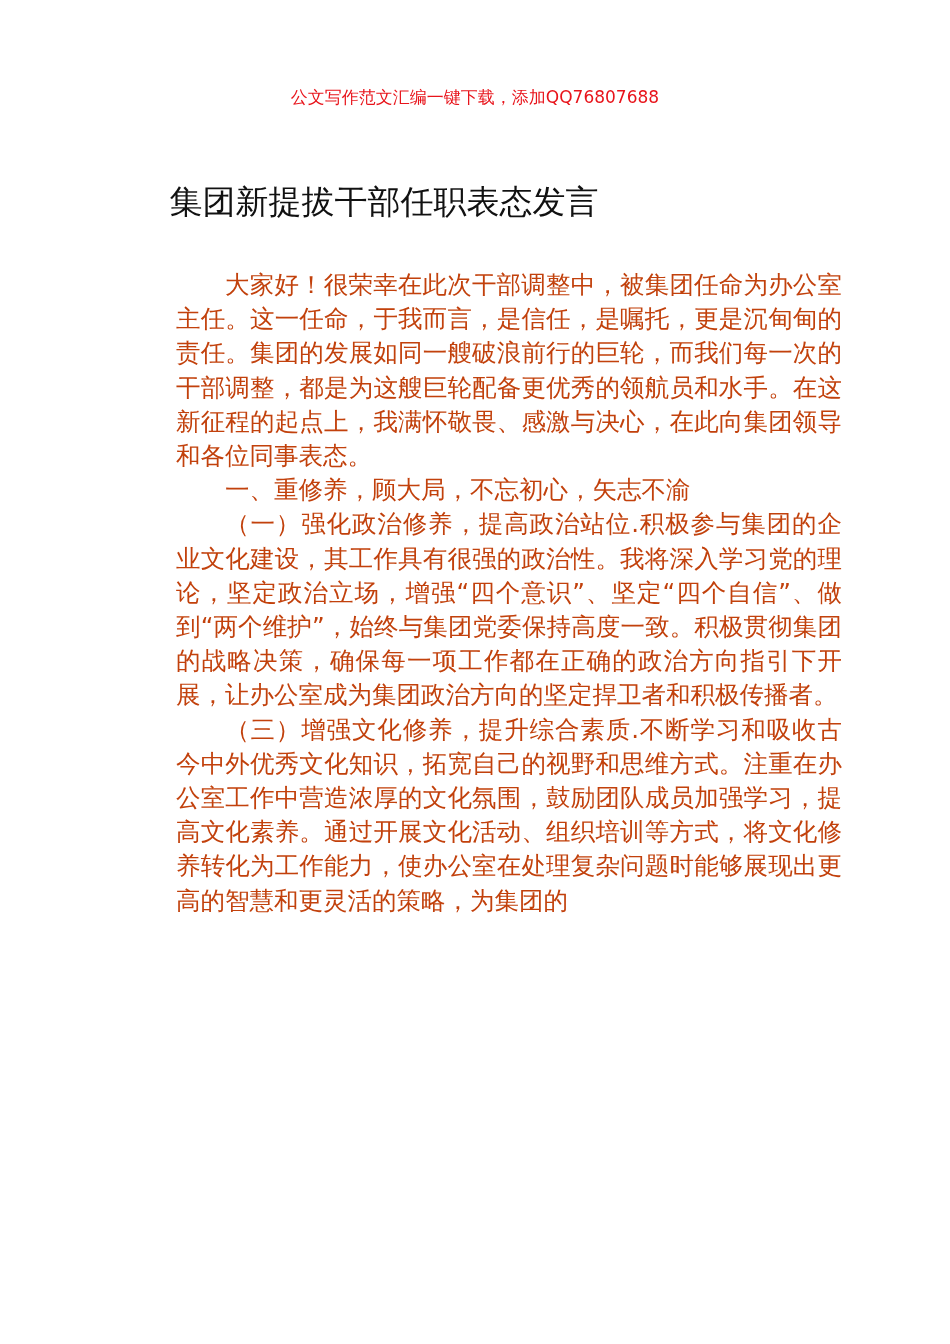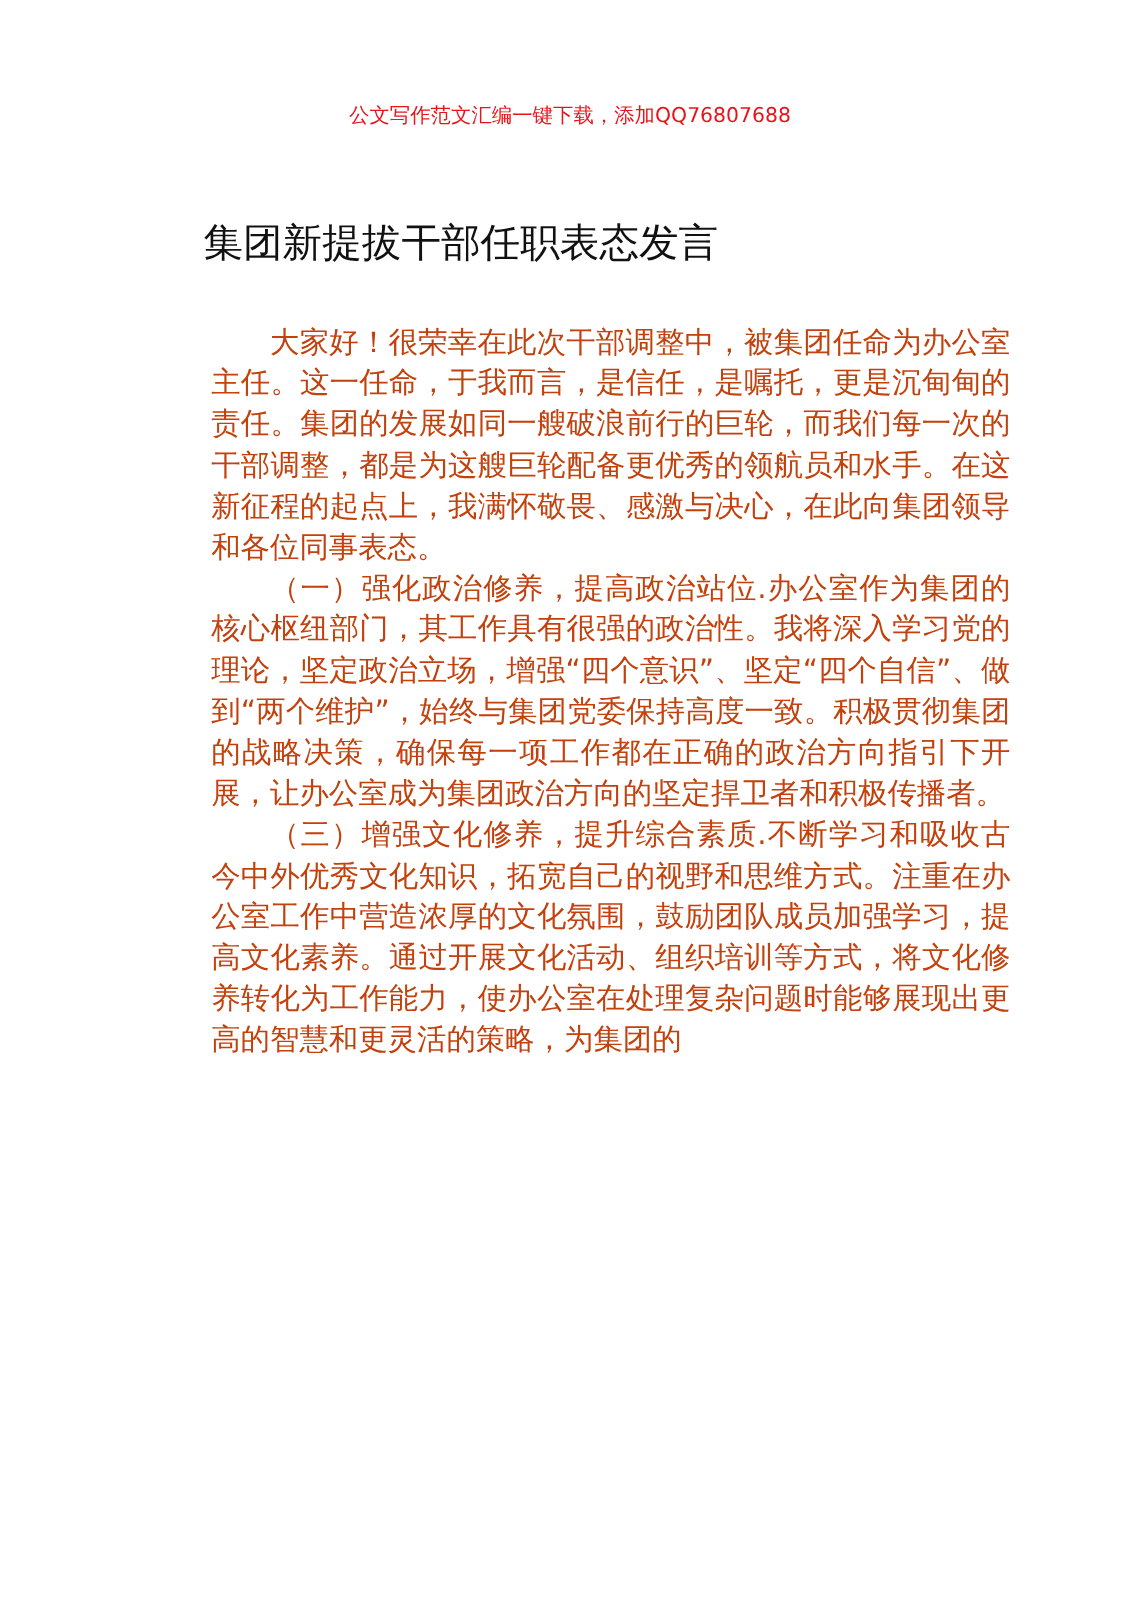--- a/index.html
+++ b/index.html
@@ -61,15 +61,16 @@
   </style>
 </head>
 <body>
 
 <div class="header-note">公文写作范文汇编一键下载，添加QQ76807688</div>
 
 <h1 class="doc-title">集团新提拔干部任职表态发言</h1>
 
 <div class="doc-body">
   <p>大家好！很荣幸在此次干部调整中，被集团任命为办公室主任。这一任命，于我而言，是信任，是嘱托，更是沉甸甸的责任。集团的发展如同一艘破浪前行的巨轮，而我们每一次的干部调整，都是为这艘巨轮配备更优秀的领航员和水手。在这新征程的起点上，我满怀敬畏、感激与决心，在此向集团领导和各位同事表态。</p>
-  <p>（一）强化政治修养，提高政治站位.办公室作为集团的核心枢纽部门，其工作具有很强的政治性。我将深入学习党的理论，坚定政治立场，增强“四个意识”、坚定“四个自信”、做到“两个维护”，始终与集团党委保持高度一致。积极贯彻集团的战略决策，确保每一项工作都在正确的政治方向指引下开展，让办公室成为集团政治方向的坚定捍卫者和积极传播者。</p>
+  <p class="section-heading">一、重修养，顾大局，不忘初心，矢志不渝</p>
+  <p>（一）强化政治修养，提高政治站位.积极参与集团的企业文化建设，其工作具有很强的政治性。我将深入学习党的理论，坚定政治立场，增强“四个意识”、坚定“四个自信”、做到“两个维护”，始终与集团党委保持高度一致。积极贯彻集团的战略决策，确保每一项工作都在正确的政治方向指引下开展，让办公室成为集团政治方向的坚定捍卫者和积极传播者。</p>
   <p>（三）增强文化修养，提升综合素质.不断学习和吸收古今中外优秀文化知识，拓宽自己的视野和思维方式。注重在办公室工作中营造浓厚的文化氛围，鼓励团队成员加强学习，提高文化素养。通过开展文化活动、组织培训等方式，将文化修养转化为工作能力，使办公室在处理复杂问题时能够展现出更高的智慧和更灵活的策略，为集团的</p>
 </div>
 
 </body></html>

